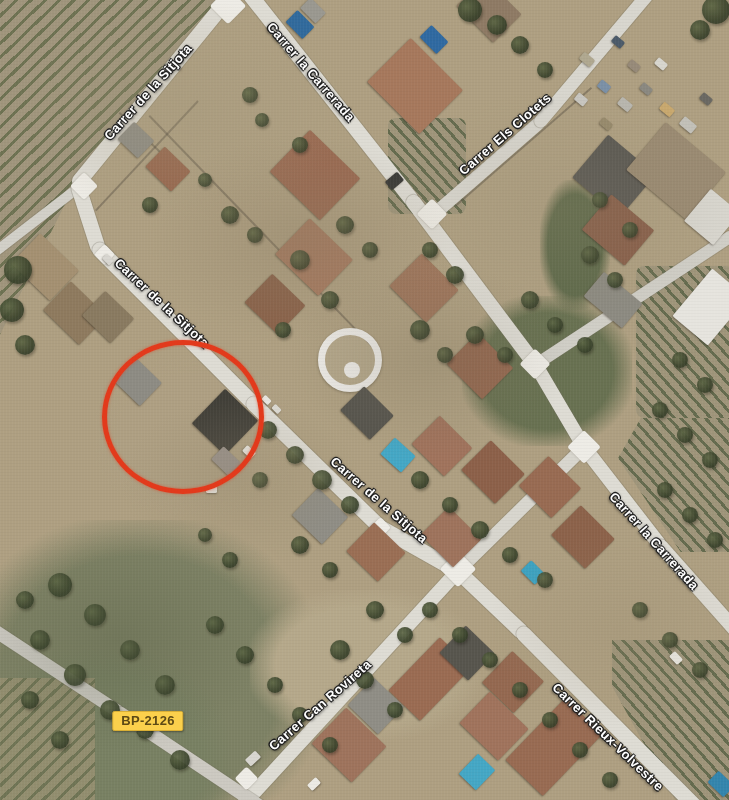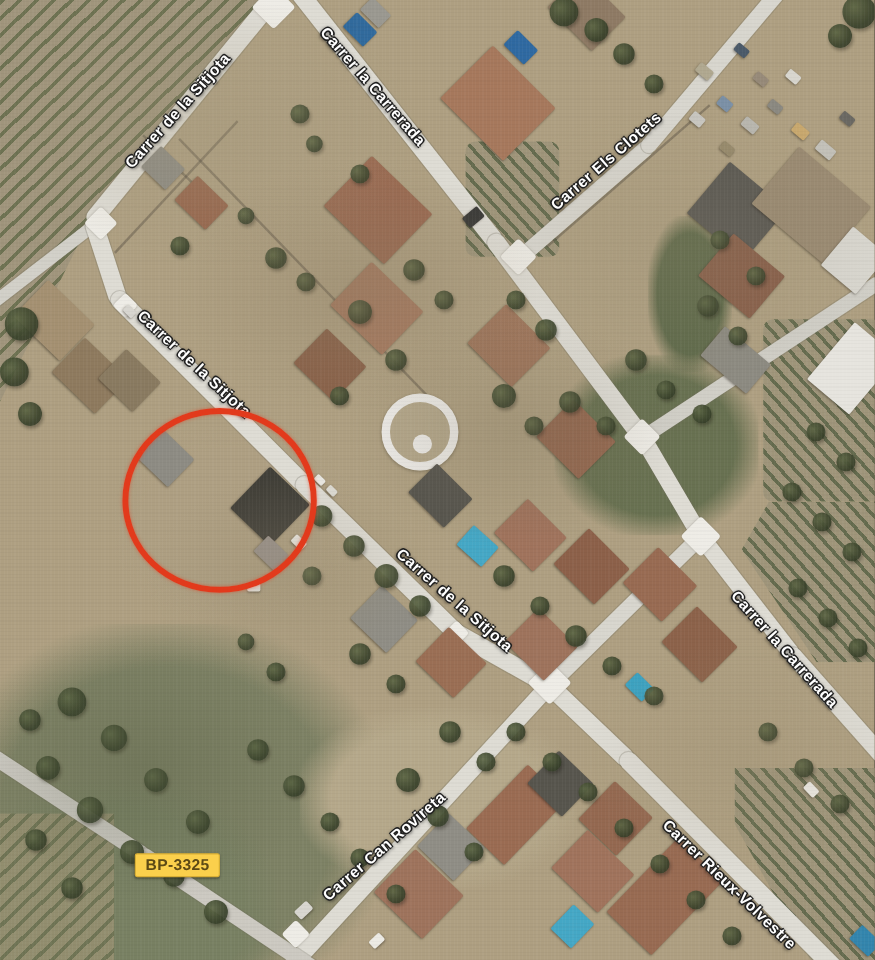--- a/index.html
+++ b/index.html
@@ -265,16 +265,16 @@
       <span class="road-label" style="left: 148px; top: 92px; transform: translate(-50%, -50%) rotate(-48deg);">Carrer de la Sitjota</span>
       <span class="road-label" style="left: 311px; top: 72px; transform: translate(-50%, -50%) rotate(49deg);">Carrer la Carrerada</span>
       <span class="road-label" style="left: 505px; top: 134px; transform: translate(-50%, -50%) rotate(-41deg);">Carrer Els Clotets</span>
       <span class="road-label" style="left: 162px; top: 303px; transform: translate(-50%, -50%) rotate(43deg);">Carrer de la Sitjota</span>
       <span class="road-label" style="left: 379px; top: 500px; transform: translate(-50%, -50%) rotate(41deg);">Carrer de la Sitjota</span>
       <span class="road-label" style="left: 654px; top: 541px; transform: translate(-50%, -50%) rotate(48deg);">Carrer la Carrerada</span>
       <span class="road-label" style="left: 320px; top: 705px; transform: translate(-50%, -50%) rotate(-41deg);">Carrer Can Rovireta</span>
       <span class="road-label" style="left: 608px; top: 737px; transform: translate(-50%, -50%) rotate(44deg);">Carrer Rieux-Volvestre</span>
     </div>
   <div id="route-badge" style="left: 148px; top: 721px; background: rgb(251, 208, 76); color: rgb(93, 74, 21);">
-    <span>BP-3325</span>
+    <span>BP-2126</span>
   </div>
   <div id="highlight-circle" style="left: 102px; top: 340px; width: 152px; height: 144px; border: 5px solid rgb(226, 58, 28);"></div>
 </div>
 
 </body></html>

